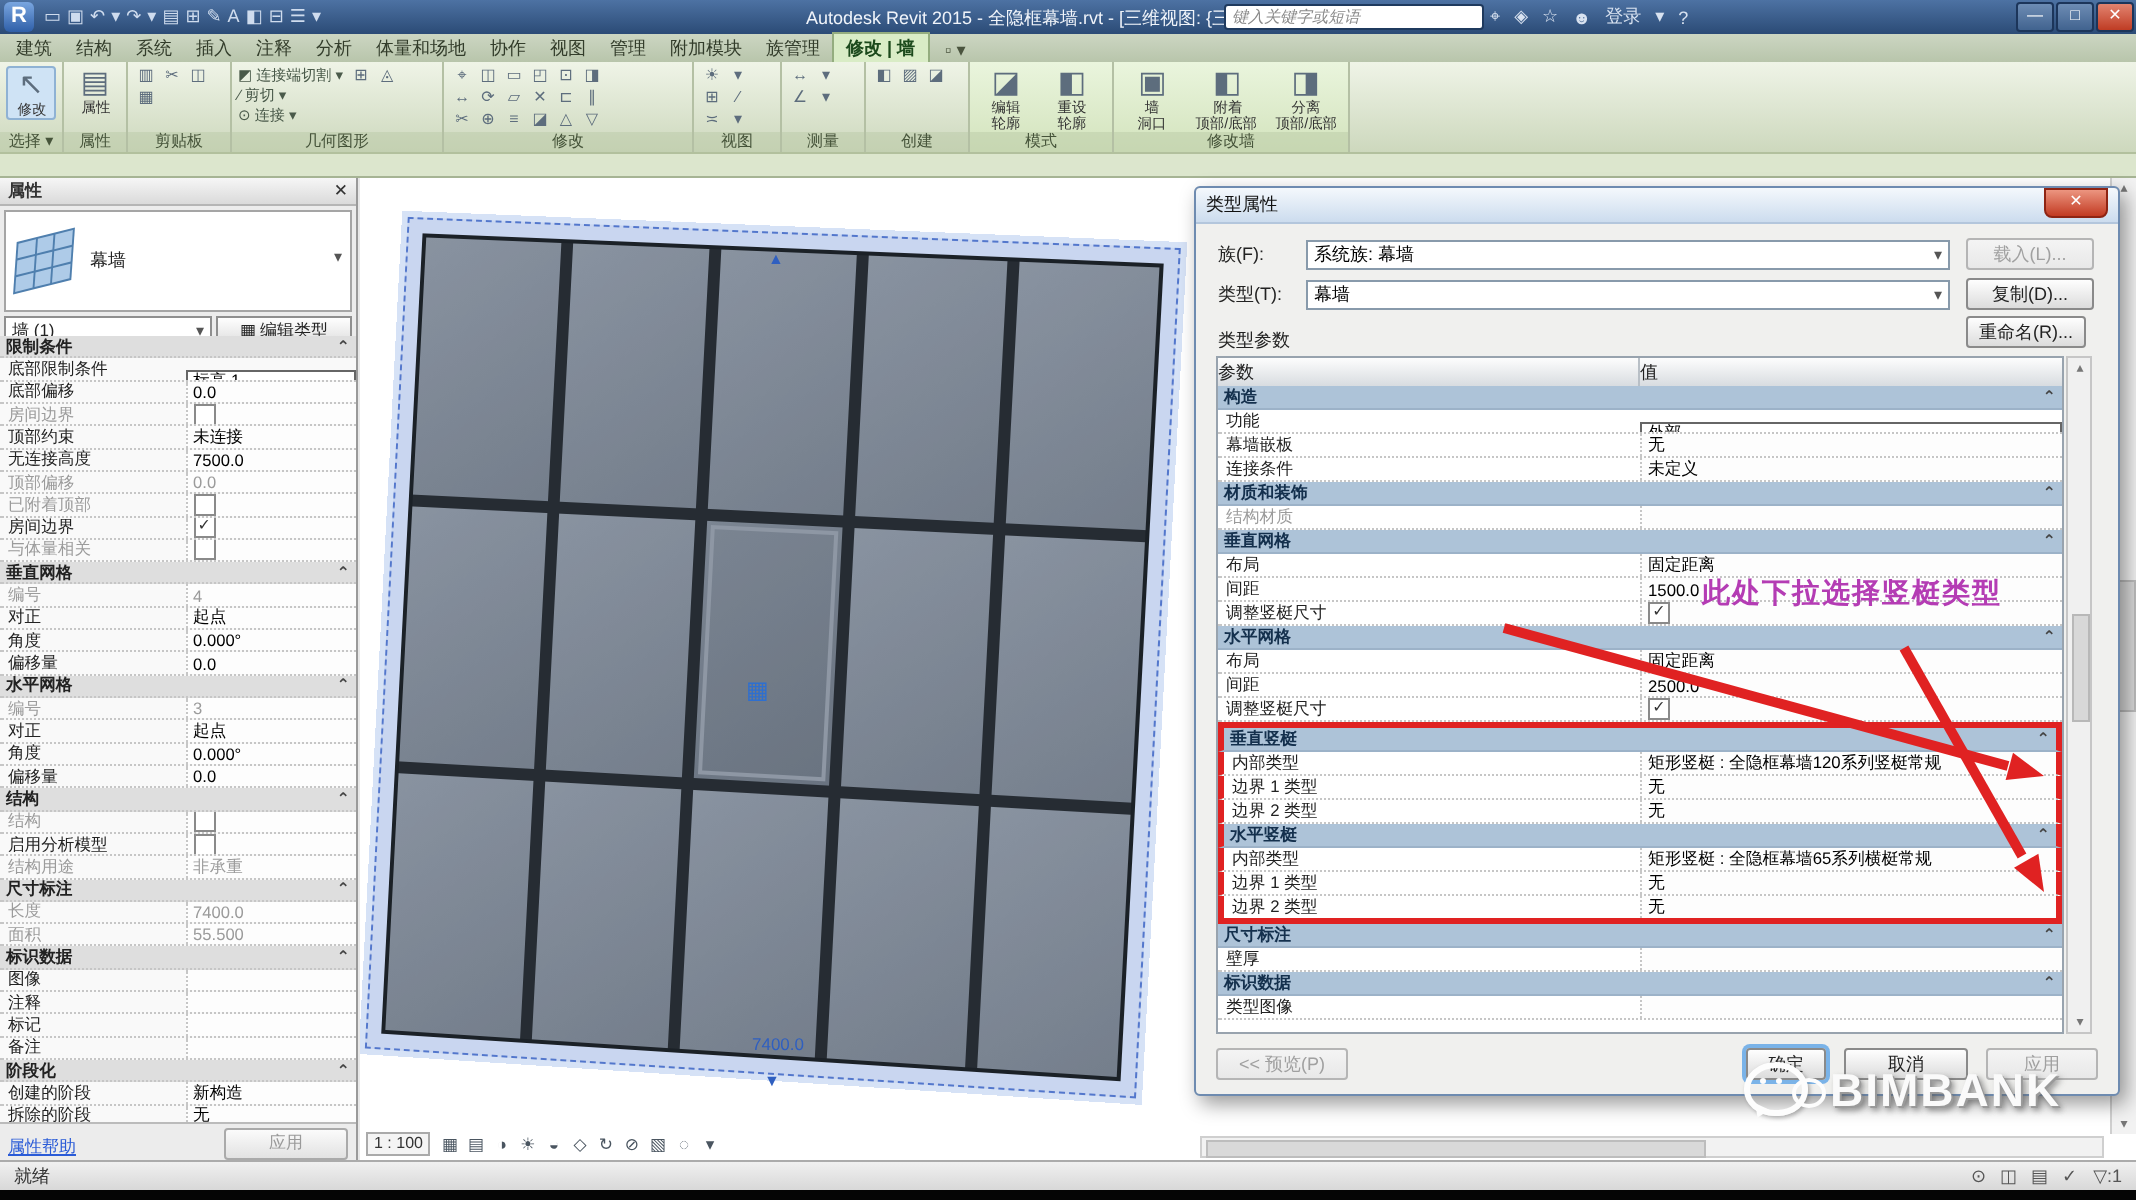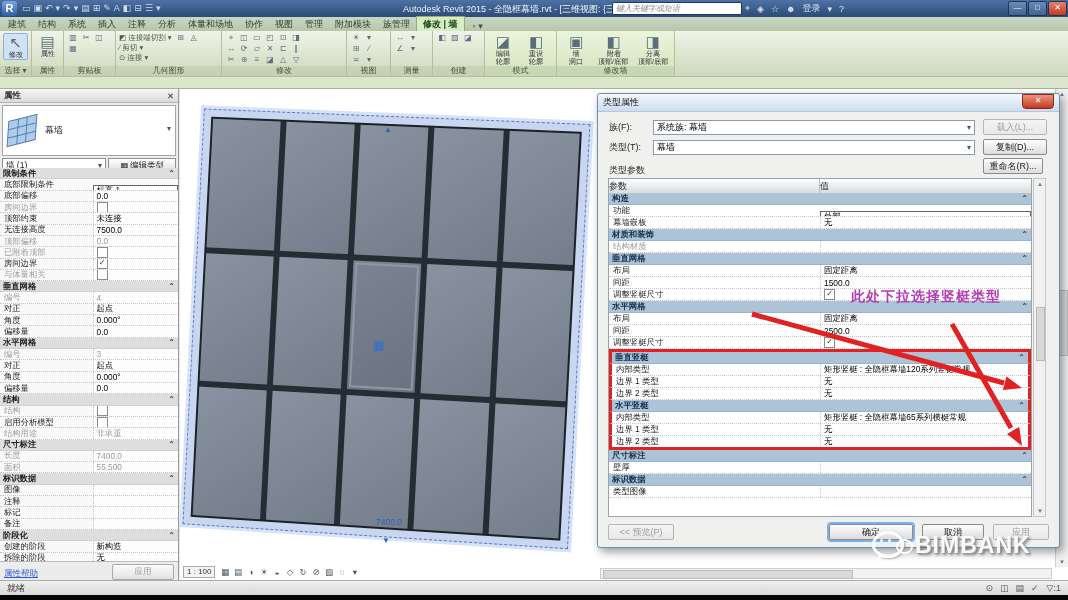--- a/index.html
+++ b/index.html
@@ -156,21 +156,21 @@
   .tbody .trow.group{background:#adc3d8;color:#14304d;border-bottom:1px solid #9cb2c8;}
   .tbody .trow.hl{border-left:3px solid #e02222;border-right:3px solid #e02222;}
   .tbody .trow.hlf{border-top:3px solid #e02222;height:15px;}
   .tbody .trow.hll{border-bottom:3px solid #e02222;height:14px;}
   .tscroll{position:absolute;right:13px;top:84px;bottom:30px;width:13px;background:#f0f0f0;
     border:1px solid #c6c6c6;box-sizing:border-box;}
   .tthumb{position:absolute;left:2px;top:38%;width:7px;height:52px;background:#d8d8d8;border:1px solid #b8b8b8;}
   .dlg-footer{position:absolute;left:10px;right:10px;bottom:7px;height:17px;display:flex;align-items:center;}
   .preview-btn{width:66px;}
   .footer-right{margin-left:auto;display:flex;gap:9px;}
-  .okbtn{width:84px;} .cancelbtn{width:62px;} .applybtn{width:56px;}
+  .okbtn{width:40px;} .cancelbtn{width:62px;} .applybtn{width:56px;}
 
   
   .callout{position:absolute;left:851px;top:288px;z-index:8;font-size:14px;font-weight:bold;
     color:#b43cb4;font-family:"DejaVu Serif","Liberation Serif",serif;letter-spacing:1px;white-space:nowrap;}
   .arrows-svg{position:absolute;left:0;top:0;z-index:8;pointer-events:none;}
   .watermark{position:absolute;left:870px;top:527px;z-index:9;display:flex;align-items:center;gap:5px;}
   .wechat{position:relative;width:40px;height:36px;}
   .wc-big{position:absolute;left:2px;top:4px;width:26px;height:21px;border:3px solid #fdfdfd;
     border-radius:50% 50% 48% 48%;box-shadow:1px 1px 2px rgba(120,120,120,.6);}
   .wc-big i{position:absolute;top:5px;width:3px;height:3px;background:#fdfdfd;border-radius:50%;}
@@ -648,20 +648,24 @@
             <span class="gcaret">⌃</span>
           </div>
           <div class="trow">
             <span class="tlabel">功能</span>
             <span class="tvalue inputbox">外部</span>
           </div>
           <div class="trow">
             <span class="tlabel">幕墙嵌板</span>
             <span class="tvalue">无</span>
           </div>
+          <div class="trow">
+            <span class="tlabel">连接条件</span>
+            <span class="tvalue">未定义</span>
+          </div>
           <div class="trow group">
             <span>材质和装饰</span>
             <span class="gcaret">⌃</span>
           </div>
           <div class="trow">
             <span class="tlabel dim">结构材质</span>
             <span class="tvalue dim"></span>
           </div>
           <div class="trow group">
             <span>垂直网格</span>

